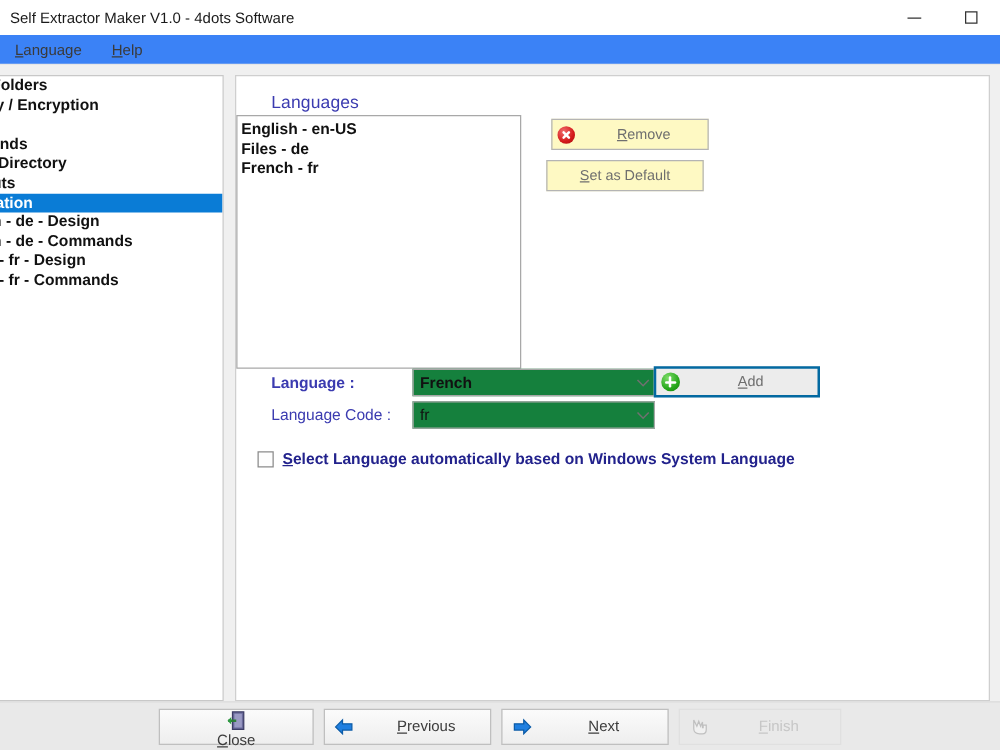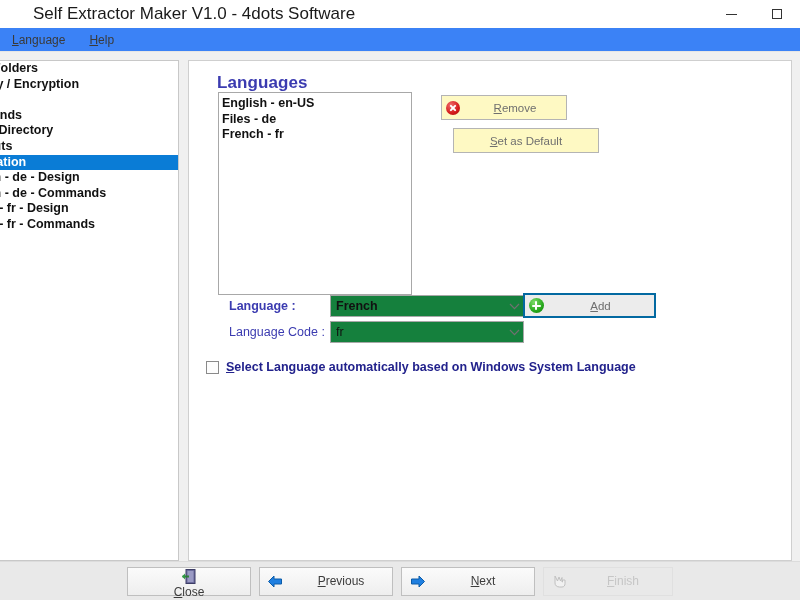--- a/index.html
+++ b/index.html
@@ -12,23 +12,22 @@
     position: relative;
   }
 
   
   .titlebar {
     position: absolute; left: 0; top: 0; width: 800px; height: 28px;
     background: #ffffff;
     display: flex; align-items: center;
   }
   .titlebar-text {
-    font-size: 17px; color: #1a1a1a; padding-left: 8px;
+    font-size: 12px; color: #1a1a1a; padding-left: 8px;
     white-space: nowrap;
-    margin-left: 25px;
   }
   .win-controls {
     position: absolute; right: 0; top: 0; height: 28px;
     display: flex; align-items: center;
   }
   .win-btn {
     width: 46px; height: 28px; display: flex;
     align-items: center; justify-content: center;
   }
   .min-glyph { width: 11px; height: 1px; background: #333; display:block; }
@@ -70,26 +69,26 @@
 
   
   .mainpanel {
     position: absolute; left: 188px; top: 8px; width: 604px; height: 501px;
     background: #ffffff;
     border: 1px solid #cfcfcf;
   }
 
   .group-label {
     position: absolute; left: 28px; top: 12px;
-    font-size: 17px; font-weight: bold; color: #3b3bb0;
+    font-size: 14px; font-weight: normal; color: #3b3bb0;
     letter-spacing: .1px;
   }
 
   .listbox {
-    position: absolute; left: 29px; top: 31px; width: 194px; height: 203px;
+    position: absolute; left: 0; top: 31px; width: 228px; height: 203px;
     background: #ffffff; border: 1px solid #a8a8a8;
     overflow: hidden; padding: 3px 0 0 3px;
   }
   .list-row {
     font-size: 12.5px; font-weight: bold; color: #111111;
     line-height: 15.5px; white-space: nowrap; cursor: default;
   }
 
   
   .btn {
@@ -97,39 +96,38 @@
     display: flex; align-items: center; position: relative;
     font-size: 11.5px; color: #6f6f6f; cursor: default;
   }
   .btn .lbl {
     flex: 1; text-align: center; white-space: nowrap;
   }
   .btn .lbl u { text-decoration: underline; }
   .btn-icon { width: 22px; display: flex; justify-content: center; align-items: center; }
 
   .btn-remove { position: absolute; left: 252px; top: 34px; width: 126px; height: 25px; }
-  .btn-default { position: absolute; left: 264px; top: 67px; width: 146px; height: 25px; }
+  .btn-default { position: absolute; left: 248px; top: 67px; width: 126px; height: 25px; }
 
   .icon-remove {
     width: 14px; height: 14px; border-radius: 50%;
     background: radial-gradient(circle at 35% 30%, #f06a6a 0%, #d41a1a 60%, #a40f0f 100%);
     position: relative; display: block;
   }
   .icon-remove::before, .icon-remove::after {
     content: ""; position: absolute; left: 3px; top: 6px;
     width: 8px; height: 2px; background: #fff; border-radius: 1px;
   }
   .icon-remove::before { transform: rotate(45deg); }
   .icon-remove::after  { transform: rotate(-45deg); }
 
   
   .form-label {
     position: absolute; font-size: 12.5px; color: #3b3bb0;
     white-space: nowrap;
-    margin-left: 12px;
   }
   .lbl-language      { left: 28px; top: 238px; font-weight: bold; }
   .lbl-language-code { left: 28px; top: 264px; font-weight: normal; }
 
   .combo {
     position: absolute; background: #15803d; border: 1px solid #a8a8a8;
     display: flex; align-items: center; cursor: default;
   }
   .combo .val {
     flex: 1; font-size: 12.5px; color: #111111; padding-left: 5px;

